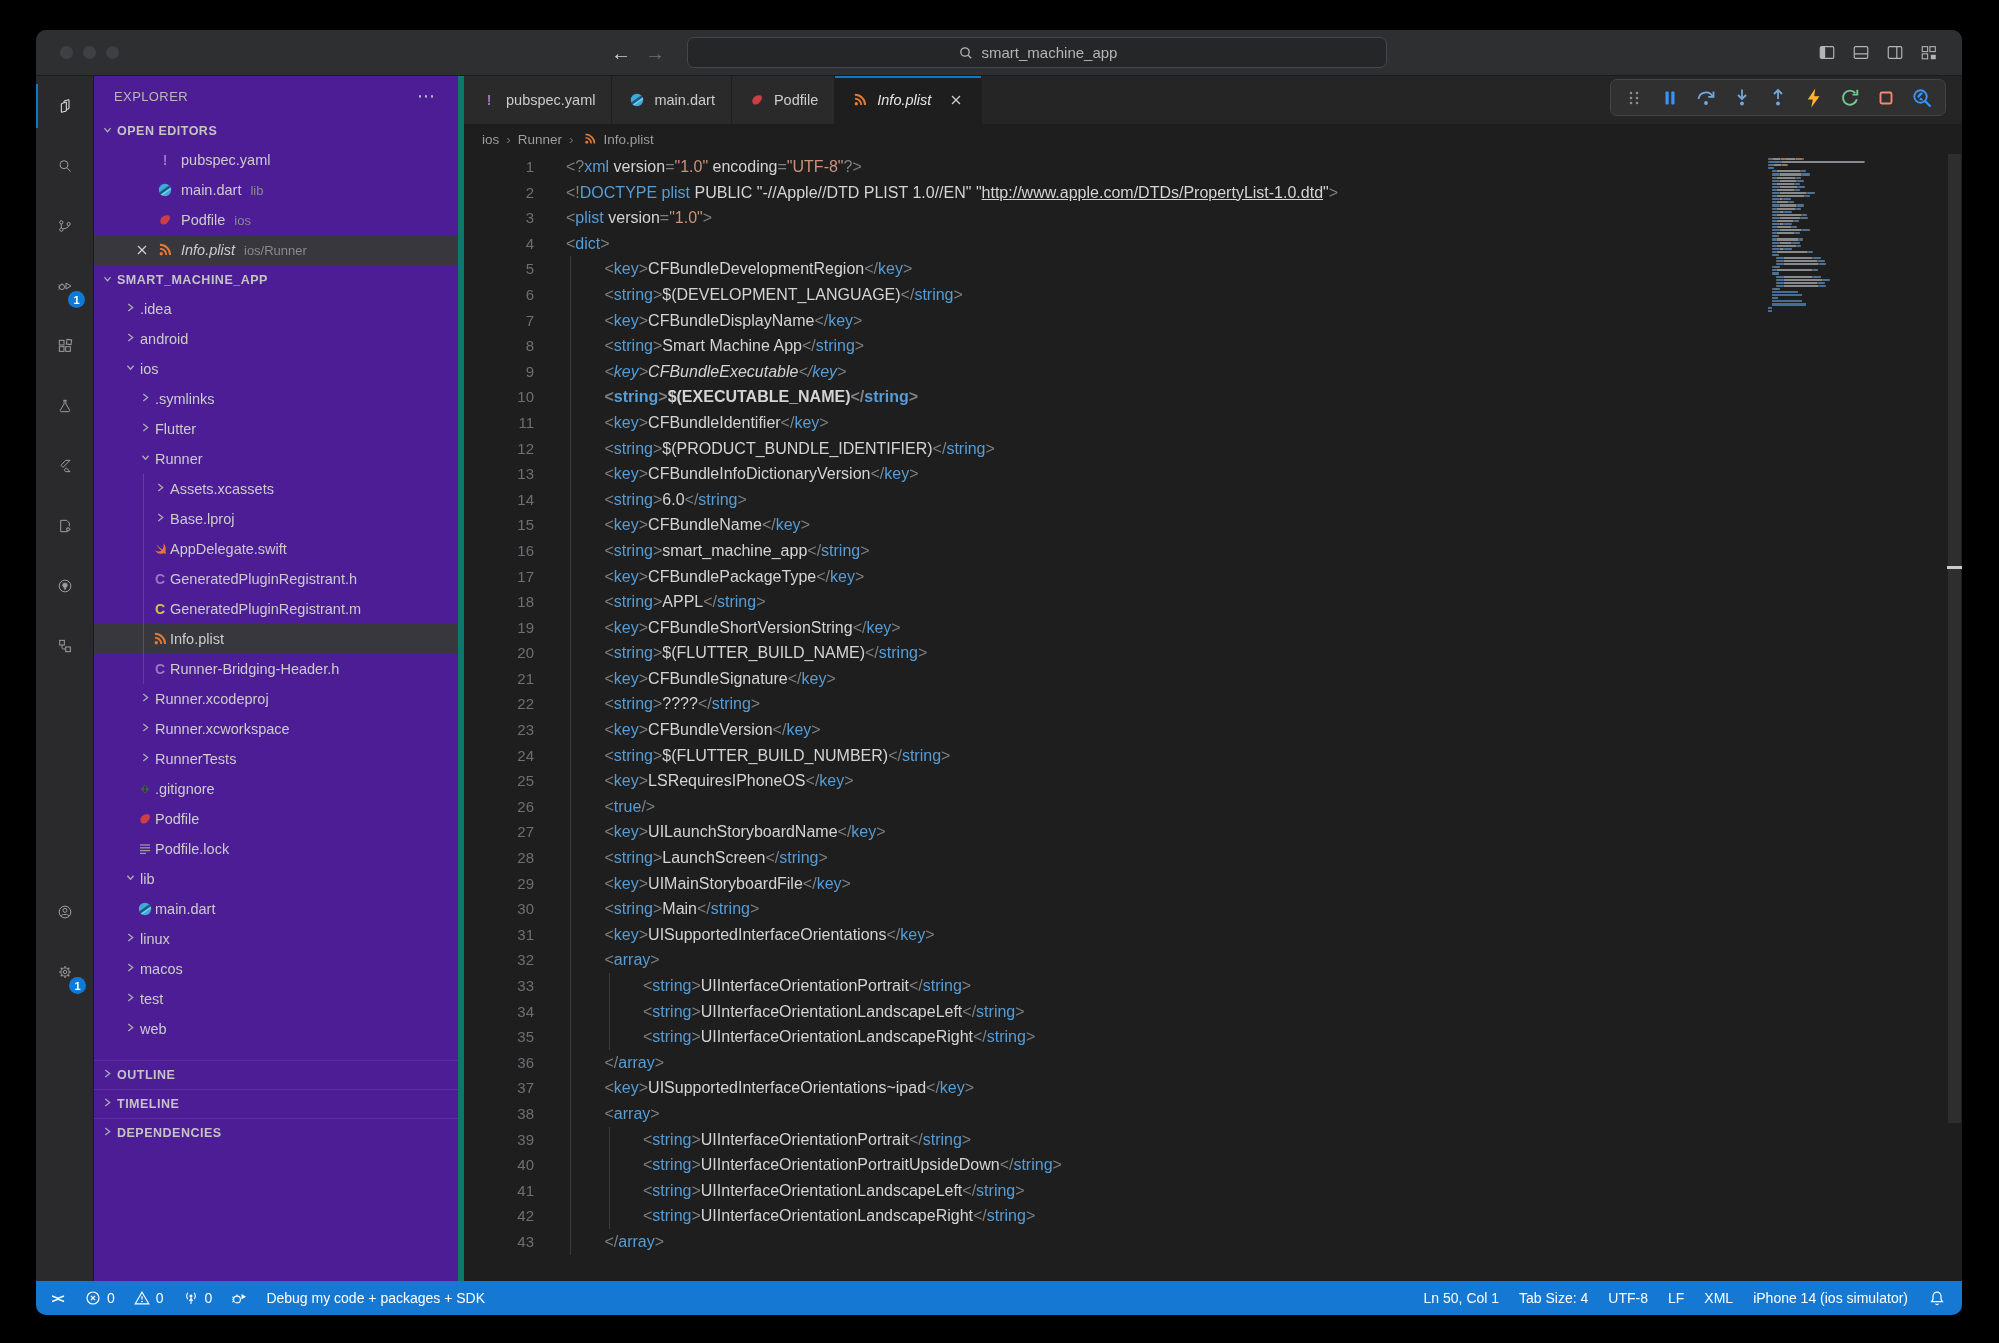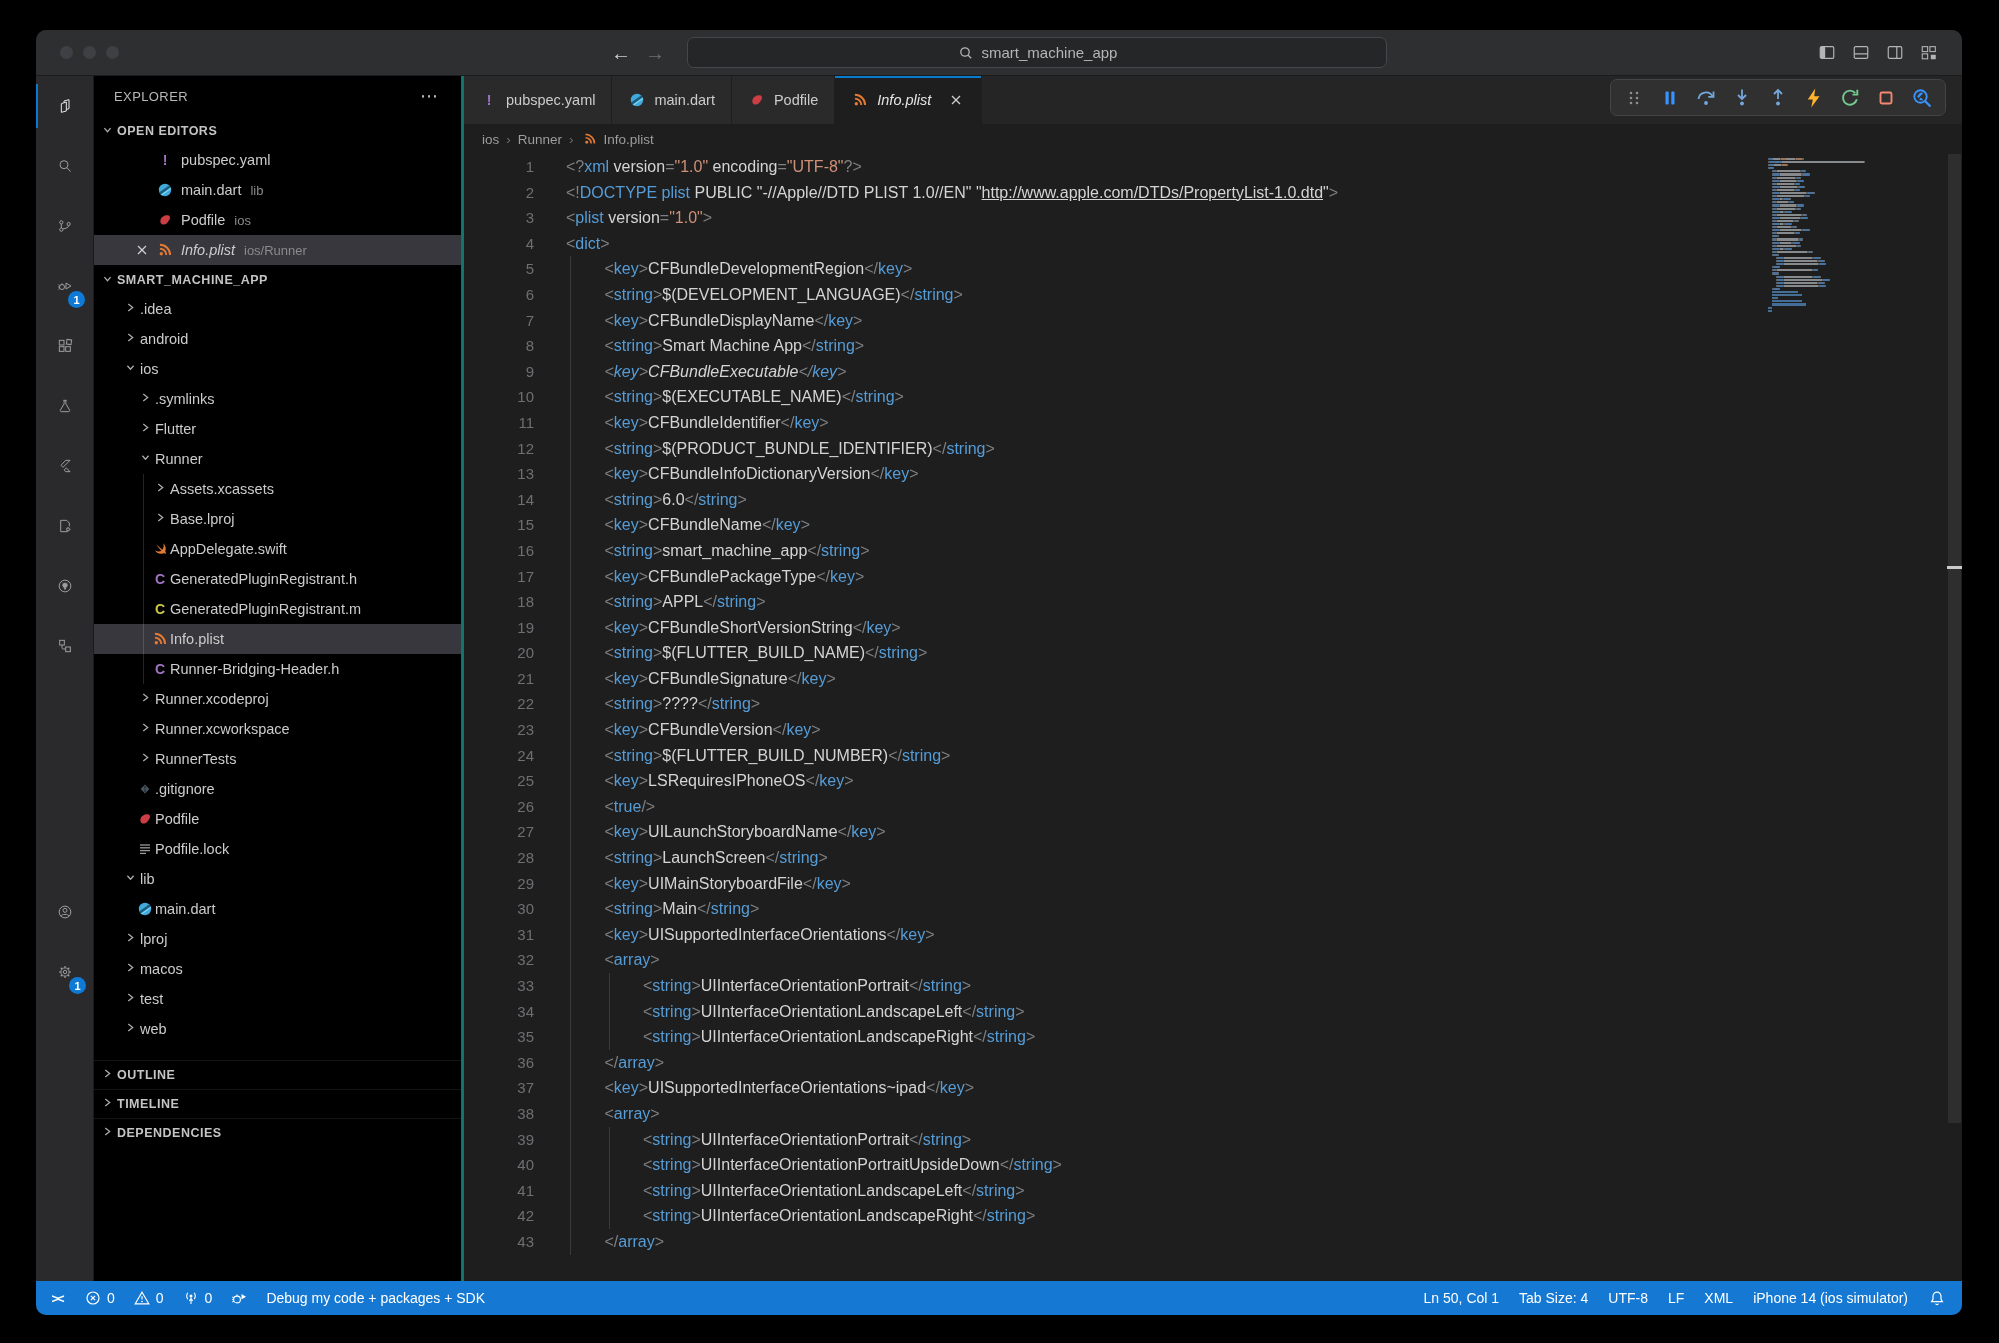--- a/index.html
+++ b/index.html
@@ -23,21 +23,21 @@
   .main{flex:1;display:flex;min-height:0;}
   .activitybar{width:58px;background:#2a2a2c;position:relative;flex:0 0 auto;border-right:1px solid #1b1b1b;}
   .ab-item{height:60px;display:flex;align-items:center;justify-content:center;position:relative;color:#9d9d9d;}
   .ab-item svg{width:27px;height:27px;}
   .ab-item.active{color:#e7e7e7;}
   .ab-item.active:before{content:"";position:absolute;left:0;top:8px;bottom:8px;width:2px;background:#0a7acc;}
   .ab-bottom{position:absolute;left:0;width:58px;}
   .badge{position:absolute;right:8px;bottom:8px;min-width:17px;height:17px;border-radius:9px;background:#0e7ad6;color:#fff;
          font-size:11px;font-weight:bold;display:flex;align-items:center;justify-content:center;padding:0 3px;}
   
-  .sidebar{width:370px;background:#000000;flex:0 0 auto;display:flex;flex-direction:column;color:#c5c5c5;border-right:3px solid #0f766e;overflow:hidden;}
+  .sidebar{width:370px;background:#4c1d95;flex:0 0 auto;display:flex;flex-direction:column;color:#c5c5c5;border-right:6px solid #0f766e;overflow:hidden;}
   .sb-title{height:40px;display:flex;align-items:center;padding:0 22px 0 20px;font-size:13px;color:#b8b8b8;letter-spacing:.4px;}
   .sb-title .dots{margin-left:auto;color:#c5c5c5;font-size:18px;letter-spacing:1px;}
   .sb-sec{height:29px;display:flex;align-items:center;font-size:12.5px;font-weight:bold;color:#c4c4c4;letter-spacing:.5px;padding-left:6px;gap:2px;}
   .sb-sec.bordered{border-top:1px solid rgba(255,255,255,.08);}
   .oe-row{height:30px;display:flex;align-items:center;font-size:14.5px;position:relative;}
   .oe-row .close-slot{width:22px;margin-left:40px;display:flex;justify-content:center;}
   .oe-row .ic{margin-right:7px;}
   .oe-row .detail{color:#8a8a8a;font-size:13px;margin-left:9px;}
   .oe-row.active{background:#37373d;}
   .row-label{color:#cccccc;white-space:nowrap;}
@@ -527,21 +527,21 @@
                 </span>
               </span>
               <span class="row-label">main.dart</span>
             </div>
             <div class="tree-row" style="padding-left: 26px;">
               <span class="slot">
                 <span class="chev"><svg viewBox="0 0 17 17">
                     <polyline points="6,4.5 11,8.5 6,12.5" fill="none" stroke="#b0b0b0" stroke-width="1.4"></polyline>
                   </svg></span>
               </span>
-              <span class="row-label">lproj</span>
+              <span class="row-label">linux</span>
             </div>
             <div class="tree-row" style="padding-left: 26px;">
               <span class="slot">
                 <span class="chev"><svg viewBox="0 0 17 17">
                     <polyline points="6,4.5 11,8.5 6,12.5" fill="none" stroke="#b0b0b0" stroke-width="1.4"></polyline>
                   </svg></span>
               </span>
               <span class="row-label">macos</span>
             </div>
             <div class="tree-row" style="padding-left: 26px;">
@@ -714,21 +714,21 @@
           <div id="code-lines">
               <div class="cl"><span class="ln">1</span><span class="ctext" style="padding-left: 0px;"><span class="tk-p">&lt;?</span><span class="tk-t">xml</span><span class="tk-w"> version</span><span class="tk-p">=</span><span class="tk-s">"1.0"</span><span class="tk-w"> encoding</span><span class="tk-p">=</span><span class="tk-s">"UTF-8"</span><span class="tk-p">?&gt;</span></span></div>
               <div class="cl"><span class="ln">2</span><span class="ctext" style="padding-left: 0px;"><span class="tk-p">&lt;!</span><span class="tk-t">DOCTYPE</span><span class="tk-w"> </span><span class="tk-t">plist</span><span class="tk-w"> PUBLIC "-//Apple//DTD PLIST 1.0//EN" "</span><span class="tk-u">http://www.apple.com/DTDs/PropertyList-1.0.dtd</span><span class="tk-w">"</span><span class="tk-p">&gt;</span></span></div>
               <div class="cl"><span class="ln">3</span><span class="ctext" style="padding-left: 0px;"><span class="tk-p">&lt;</span><span class="tk-t">plist</span><span class="tk-w"> version</span><span class="tk-p">=</span><span class="tk-s">"1.0"</span><span class="tk-p">&gt;</span></span></div>
               <div class="cl"><span class="ln">4</span><span class="ctext" style="padding-left: 0px;"><span class="tk-p">&lt;</span><span class="tk-t">dict</span><span class="tk-p">&gt;</span></span></div>
               <div class="cl"><span class="ln">5</span><span class="iguide" style="left: 106px;"></span><span class="ctext" style="padding-left: 38.5px;"><span class="tk-p">&lt;</span><span class="tk-t">key</span><span class="tk-p">&gt;</span><span class="tk-w">CFBundleDevelopmentRegion</span><span class="tk-p">&lt;/</span><span class="tk-t">key</span><span class="tk-p">&gt;</span></span></div>
               <div class="cl"><span class="ln">6</span><span class="iguide" style="left: 106px;"></span><span class="ctext" style="padding-left: 38.5px;"><span class="tk-p">&lt;</span><span class="tk-t">string</span><span class="tk-p">&gt;</span><span class="tk-w">$(DEVELOPMENT_LANGUAGE)</span><span class="tk-p">&lt;/</span><span class="tk-t">string</span><span class="tk-p">&gt;</span></span></div>
               <div class="cl"><span class="ln">7</span><span class="iguide" style="left: 106px;"></span><span class="ctext" style="padding-left: 38.5px;"><span class="tk-p">&lt;</span><span class="tk-t">key</span><span class="tk-p">&gt;</span><span class="tk-w">CFBundleDisplayName</span><span class="tk-p">&lt;/</span><span class="tk-t">key</span><span class="tk-p">&gt;</span></span></div>
               <div class="cl"><span class="ln">8</span><span class="iguide" style="left: 106px;"></span><span class="ctext" style="padding-left: 38.5px;"><span class="tk-p">&lt;</span><span class="tk-t">string</span><span class="tk-p">&gt;</span><span class="tk-w">Smart Machine App</span><span class="tk-p">&lt;/</span><span class="tk-t">string</span><span class="tk-p">&gt;</span></span></div>
               <div class="cl"><span class="ln">9</span><span class="iguide" style="left: 106px;"></span><span class="ctext" style="padding-left: 38.5px; font-style: italic;"><span class="tk-p">&lt;</span><span class="tk-t">key</span><span class="tk-p">&gt;</span><span class="tk-w">CFBundleExecutable</span><span class="tk-p">&lt;/</span><span class="tk-t">key</span><span class="tk-p">&gt;</span></span></div>
-              <div class="cl"><span class="ln">10</span><span class="iguide" style="left: 106px;"></span><span class="ctext" style="padding-left: 38.5px;"><span class="tk-p">&lt;</span><span class="tk-t">string</span><span class="tk-p">&gt;</span><span class="tk-w">$(EXECUTABLE_NAME)</span><span class="tk-p">&lt;/</span><span class="tk-t">string</span><span class="tk-p">&gt;</span></span></div>
+              <div class="cl"><span class="ln">10</span><span class="iguide" style="left: 106px;"></span><span class="ctext" style="padding-left: 38.5px; font-weight: bold;"><span class="tk-p">&lt;</span><span class="tk-t">string</span><span class="tk-p">&gt;</span><span class="tk-w">$(EXECUTABLE_NAME)</span><span class="tk-p">&lt;/</span><span class="tk-t">string</span><span class="tk-p">&gt;</span></span></div>
               <div class="cl"><span class="ln">11</span><span class="iguide" style="left: 106px;"></span><span class="ctext" style="padding-left: 38.5px;"><span class="tk-p">&lt;</span><span class="tk-t">key</span><span class="tk-p">&gt;</span><span class="tk-w">CFBundleIdentifier</span><span class="tk-p">&lt;/</span><span class="tk-t">key</span><span class="tk-p">&gt;</span></span></div>
               <div class="cl"><span class="ln">12</span><span class="iguide" style="left: 106px;"></span><span class="ctext" style="padding-left: 38.5px;"><span class="tk-p">&lt;</span><span class="tk-t">string</span><span class="tk-p">&gt;</span><span class="tk-w">$(PRODUCT_BUNDLE_IDENTIFIER)</span><span class="tk-p">&lt;/</span><span class="tk-t">string</span><span class="tk-p">&gt;</span></span></div>
               <div class="cl"><span class="ln">13</span><span class="iguide" style="left: 106px;"></span><span class="ctext" style="padding-left: 38.5px;"><span class="tk-p">&lt;</span><span class="tk-t">key</span><span class="tk-p">&gt;</span><span class="tk-w">CFBundleInfoDictionaryVersion</span><span class="tk-p">&lt;/</span><span class="tk-t">key</span><span class="tk-p">&gt;</span></span></div>
               <div class="cl"><span class="ln">14</span><span class="iguide" style="left: 106px;"></span><span class="ctext" style="padding-left: 38.5px;"><span class="tk-p">&lt;</span><span class="tk-t">string</span><span class="tk-p">&gt;</span><span class="tk-w">6.0</span><span class="tk-p">&lt;/</span><span class="tk-t">string</span><span class="tk-p">&gt;</span></span></div>
               <div class="cl"><span class="ln">15</span><span class="iguide" style="left: 106px;"></span><span class="ctext" style="padding-left: 38.5px;"><span class="tk-p">&lt;</span><span class="tk-t">key</span><span class="tk-p">&gt;</span><span class="tk-w">CFBundleName</span><span class="tk-p">&lt;/</span><span class="tk-t">key</span><span class="tk-p">&gt;</span></span></div>
               <div class="cl"><span class="ln">16</span><span class="iguide" style="left: 106px;"></span><span class="ctext" style="padding-left: 38.5px;"><span class="tk-p">&lt;</span><span class="tk-t">string</span><span class="tk-p">&gt;</span><span class="tk-w">smart_machine_app</span><span class="tk-p">&lt;/</span><span class="tk-t">string</span><span class="tk-p">&gt;</span></span></div>
               <div class="cl"><span class="ln">17</span><span class="iguide" style="left: 106px;"></span><span class="ctext" style="padding-left: 38.5px;"><span class="tk-p">&lt;</span><span class="tk-t">key</span><span class="tk-p">&gt;</span><span class="tk-w">CFBundlePackageType</span><span class="tk-p">&lt;/</span><span class="tk-t">key</span><span class="tk-p">&gt;</span></span></div>
               <div class="cl"><span class="ln">18</span><span class="iguide" style="left: 106px;"></span><span class="ctext" style="padding-left: 38.5px;"><span class="tk-p">&lt;</span><span class="tk-t">string</span><span class="tk-p">&gt;</span><span class="tk-w">APPL</span><span class="tk-p">&lt;/</span><span class="tk-t">string</span><span class="tk-p">&gt;</span></span></div>
               <div class="cl"><span class="ln">19</span><span class="iguide" style="left: 106px;"></span><span class="ctext" style="padding-left: 38.5px;"><span class="tk-p">&lt;</span><span class="tk-t">key</span><span class="tk-p">&gt;</span><span class="tk-w">CFBundleShortVersionString</span><span class="tk-p">&lt;/</span><span class="tk-t">key</span><span class="tk-p">&gt;</span></span></div>
               <div class="cl"><span class="ln">20</span><span class="iguide" style="left: 106px;"></span><span class="ctext" style="padding-left: 38.5px;"><span class="tk-p">&lt;</span><span class="tk-t">string</span><span class="tk-p">&gt;</span><span class="tk-w">$(FLUTTER_BUILD_NAME)</span><span class="tk-p">&lt;/</span><span class="tk-t">string</span><span class="tk-p">&gt;</span></span></div>

